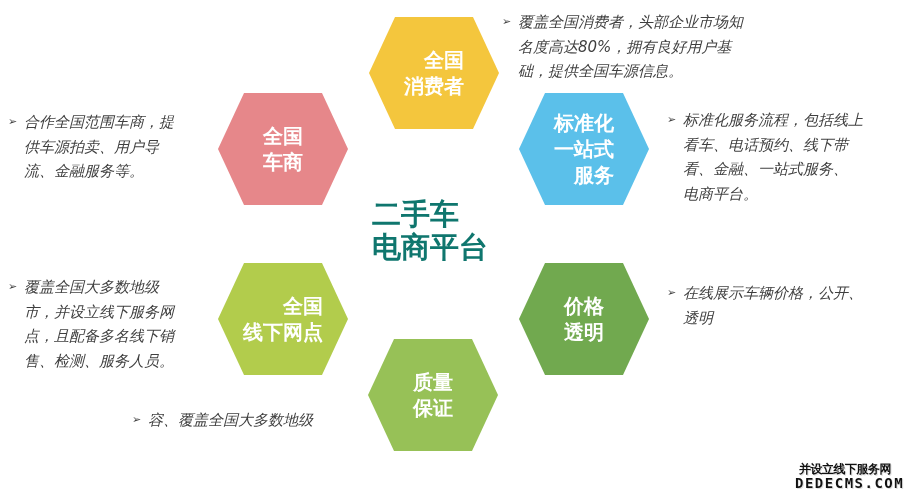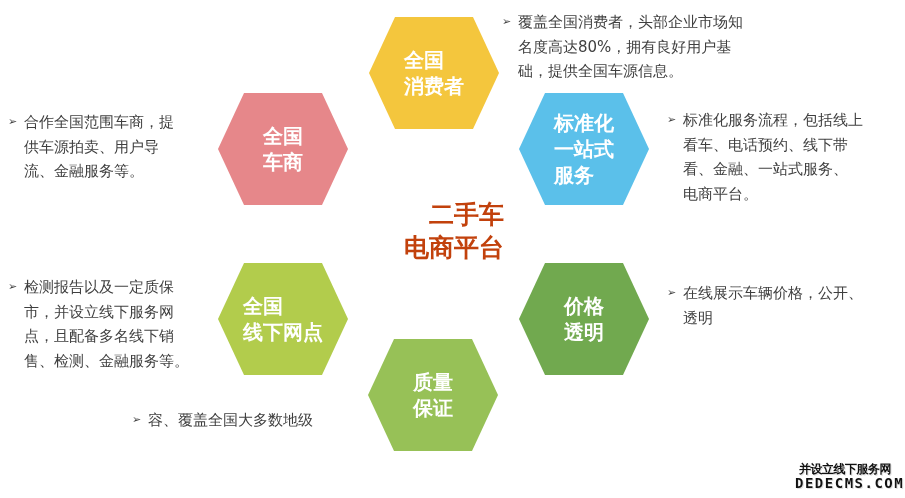--- a/index.html
+++ b/index.html
@@ -14,47 +14,47 @@
       position: absolute;
       width: 130px; height: 112px;
       clip-path: polygon(20% 0%, 80% 0%, 100% 50%, 80% 100%, 20% 100%, 0% 50%);
       display: flex; align-items: center; justify-content: center;
     }
     .hex-label {
       color: #ffffff;
       font-weight: bold;
       font-size: 20px;
       line-height: 26px;
-      text-align: left;
+      text-align: right;
       white-space: pre-line;
     }
     .center-title {
       position: absolute;
       left: 372px; top: 198px;
       width: 132px;
-      text-align: right;
-      color: #c2410c;
+      text-align: left;
+      color: #0f766e;
       font-weight: bold;
-      font-size: 25px;
+      font-size: 29px;
       line-height: 33px;
       white-space: pre-line;
     }
     .caption {
       position: absolute;
       color: #3f3f3f;
       font-size: 15px;
       line-height: 24.5px;
     }
     .caption .arrow {
       position: absolute;
       left: -16px; top: 0;
       font-size: 11px;
       color: #3f3f3f;
     }
-    .caption .line { display: block; white-space: nowrap; }
+    .caption .line { display: block; white-space: nowrap; font-style: italic; }
     .watermark {
       position: absolute;
       left: 795px; top: 462px;
       width: 100px;
       text-align: center;
       font-family: "DejaVu Sans Mono", monospace;
       color: #111111;
       text-shadow: 0 0 1px #ffffff, 1px 1px 0 #dddddd;
     }
     .watermark .wm-cn { font-size: 12px; font-weight: bold; line-height: 15px; display: block; letter-spacing: -0.5px; }
@@ -118,24 +118,24 @@
   <span class="line">透明</span>
 </div>
 
 <div class="caption" style="left:148px; top:408px;">
   <span class="arrow">➢</span>
   <span class="line">容、覆盖全国大多数地级</span>
 </div>
 
 <div class="caption" style="left:24px; top:275px;">
   <span class="arrow">➢</span>
-  <span class="line">检测报告以及一定质保</span>
+  <span class="line">覆盖全国大多数地级</span>
   <span class="line">市，并设立线下服务网</span>
   <span class="line">点，且配备多名线下销</span>
-  <span class="line">售、检测、金融服务等。</span>
+  <span class="line">售、检测、服务人员。</span>
 </div>
 
 <div class="caption" style="left:24px; top:110px;">
   <span class="arrow">➢</span>
   <span class="line">合作全国范围车商，提</span>
   <span class="line">供车源拍卖、用户导</span>
   <span class="line">流、金融服务等。</span>
 </div>
 
 <div class="watermark">

